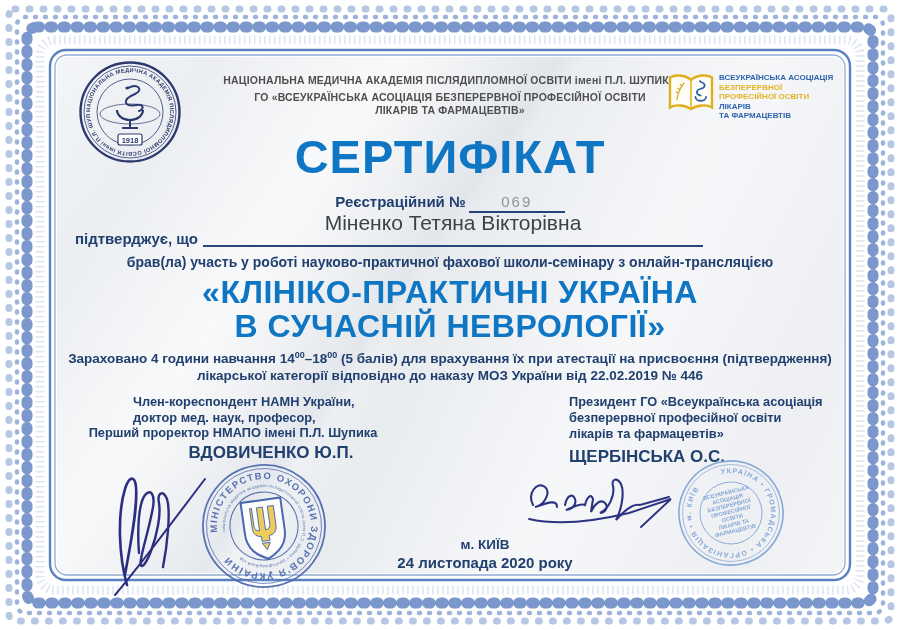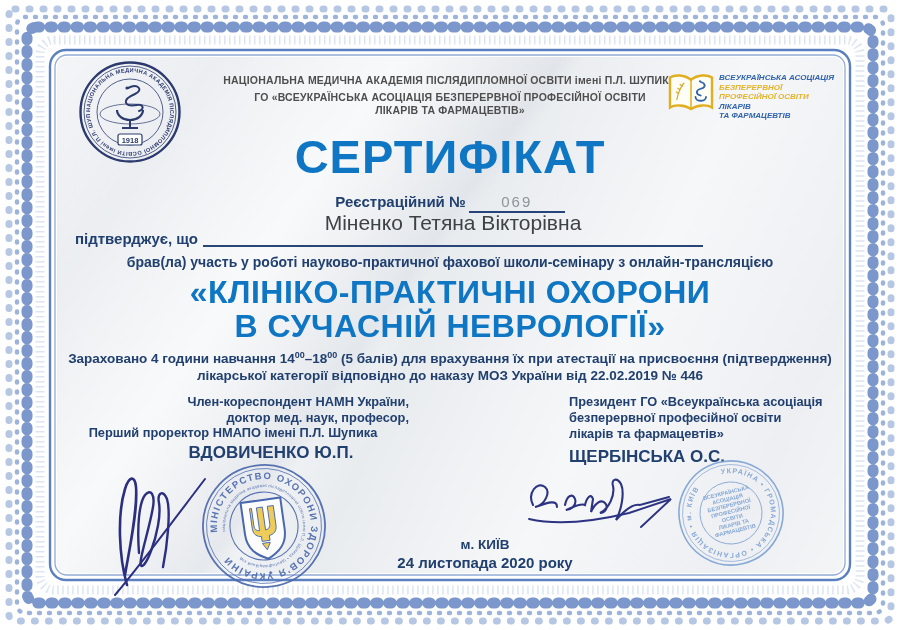--- a/index.html
+++ b/index.html
@@ -36,32 +36,32 @@
 
   .event-l1 { top:217px; } .event-l2 { top:251px; }
   .event-line { font-size:32px; font-weight:800; color:#0f76c4; letter-spacing:0.5px; }
 
   .credit-l1 { top:293px; } .credit-l2 { top:311px; }
   .credit-line { font-size:13.5px; font-weight:700; white-space:nowrap; }
   .sup { font-size:9px; vertical-align:5px; letter-spacing:0; }
 
   .sig-block { font-size:12.8px; font-weight:700; line-height:15.5px; }
   .sig-left { left:0px; top:337px; width:352px; }
-  .sig-left .ls-12 { text-align:right; padding-left:104px; }
+  .sig-left .ls-12 { text-align:left; padding-left:76px; }
   .sig-left .ls-3 { text-align:center; }
   .sig-left .sig-name { text-align:center; padding-left:76px; font-size:17px; margin-top:4px; }
   .sig-right { left:512px; top:337px; width:280px; text-align:left; line-height:16px; }
   .sig-right .sig-name { font-size:17px; margin-top:7px; }
 
   .footer { top:479px; line-height:18px;padding-left:35px; }
   .footer .city { font-size:13.5px; font-weight:700; }
   .footer .date { font-size:15px; font-weight:700; }
 
   .seal-svg { left:22px; top:4px; }
-  .assoc-logo { top:14px; right:-4px; width:180px; display:flex; gap:4px; align-items:flex-start;font-style:italic; }
+  .assoc-logo { top:14px; right:-4px; width:180px; display:flex; gap:4px; align-items:flex-start; }
   .assoc-text { flex:1; font-weight:700; font-size:8px; line-height:9.5px; padding-top:2px; }
   .assoc-text .blue { color:#2f63ad; } .assoc-text .gold { color:#e4b42a; }
 
   .stamp { opacity:0.92; }
   .sig-ink { position:absolute; }
 </style>
 </head>
 <body>
 
 <div class="page">
@@ -132,21 +132,21 @@
 
     <div class="abs center reg-line navy">
       <span>Реєстраційний №</span><span class="reg-num">069</span>
     </div>
 
     <div class="abs confirms navy">підтверджує, що</div>
     <div class="abs name-field">Міненко Тетяна Вікторівна</div>
 
     <div class="abs center participation navy">брав(ла) участь у роботі науково-практичної фахової школи-семінару з онлайн-трансляцією</div>
 
-    <div class="abs center event-line event-l1">«КЛІНІКО-ПРАКТИЧНІ ОХОРОНИ</div>
+    <div class="abs center event-line event-l1">«КЛІНІКО-ПРАКТИЧНІ УКРАЇНА</div>
     <div class="abs center event-line event-l2">В СУЧАСНІЙ НЕВРОЛОГІЇ»</div>
 
     <div class="abs center credit-line credit-l1 navy">
       <span>Зараховано 4 години навчання  14</span><span class="sup">00</span><span>–18</span><span class="sup">00</span><span> (5 балів) для врахування їх при атестації на присвоєння (підтвердження)</span>
     </div>
     <div class="abs center credit-line credit-l2 navy">лікарської категорії відповідно до наказу МОЗ України від 22.02.2019 № 446</div>
 
     <div class="abs sig-block sig-left navy">
       <div class="ls-12">Член-кореспондент НАМН України,</div>
       <div class="ls-12">доктор мед. наук, професор,</div>

